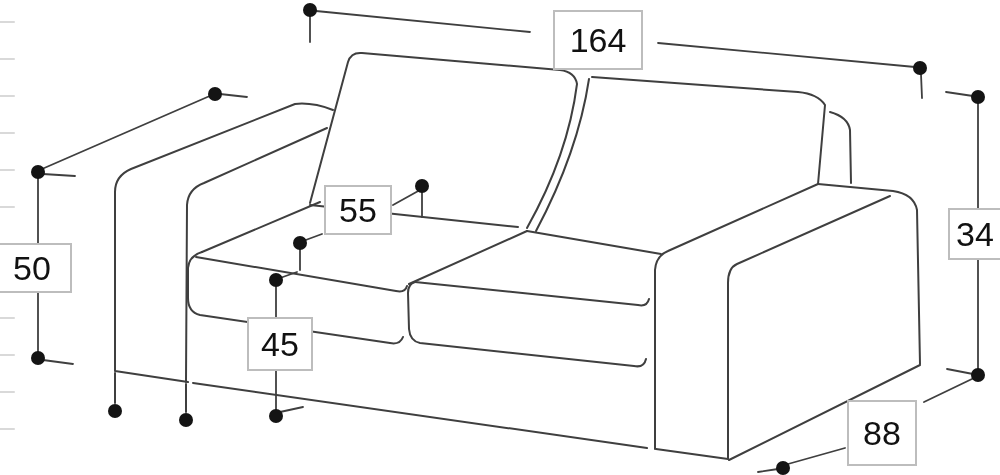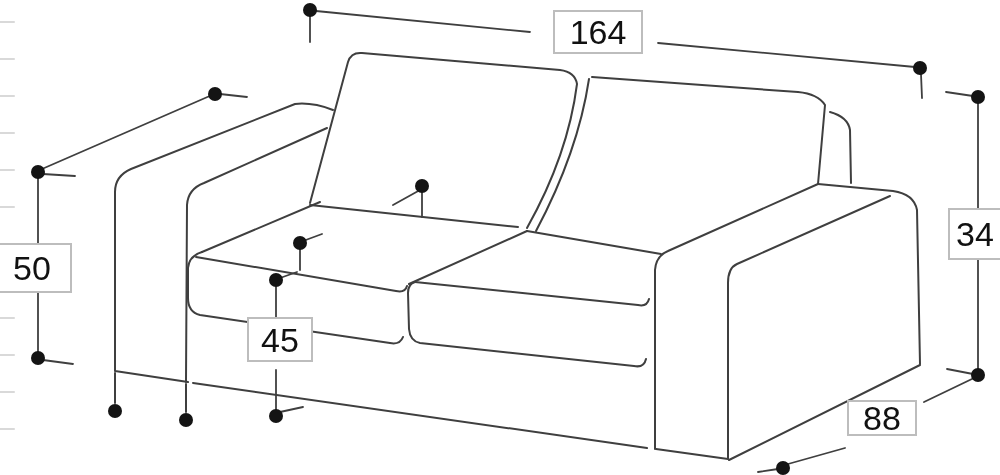--- a/index.html
+++ b/index.html
@@ -14,26 +14,26 @@
   .dim-box{
     position:absolute;
     display:flex;align-items:center;justify-content:center;
     background:#ffffff;
     border:2px solid #bdbdbd;
     color:#111111;
     font-size:34px;
     line-height:1;
     box-sizing:border-box;
   }
-  .dim-164{left:553px;top:10px;width:90px;height:44px;}
+  .dim-164{left:553px;top:10px;width:90px;height:60px;}
   .dim-85 {left:948px;top:208px;width:54px;height:52px;}
   .dim-60 {left:-8px;top:243px;width:80px;height:50px;}
   .dim-55 {left:324px;top:185px;width:68px;height:50px;}
-  .dim-45 {left:247px;top:317px;width:66px;height:45px;}
-  .dim-88 {left:847px;top:400px;width:70px;height:36px;}
+  .dim-45 {left:247px;top:317px;width:66px;height:54px;}
+  .dim-88 {left:847px;top:400px;width:70px;height:66px;}
 </style>
 </head>
 <body>
 
 <div id="stage">
 
   <svg id="drawing" width="1000" height="475" viewBox="0 0 1000 475" fill="none" stroke="#3f3f3f" stroke-width="2" stroke-linecap="round" stroke-linejoin="round">
 
     <g stroke="#d9d9d9" stroke-width="2">
       <path d="M0,22 H14"></path>
@@ -135,20 +135,23 @@
 
   <div class="dim-box dim-164">
     <span>164</span>
   </div>
   <div class="dim-box dim-85">
     <span>34</span>
   </div>
   <div class="dim-box dim-60">
     <span>50</span>
   </div>
+  <div class="dim-box dim-55">
+    <span>55</span>
+  </div>
   <div class="dim-box dim-45">
     <span>45</span>
   </div>
   <div class="dim-box dim-88">
     <span>88</span>
   </div>
 
 </div>
 
 </body></html>

